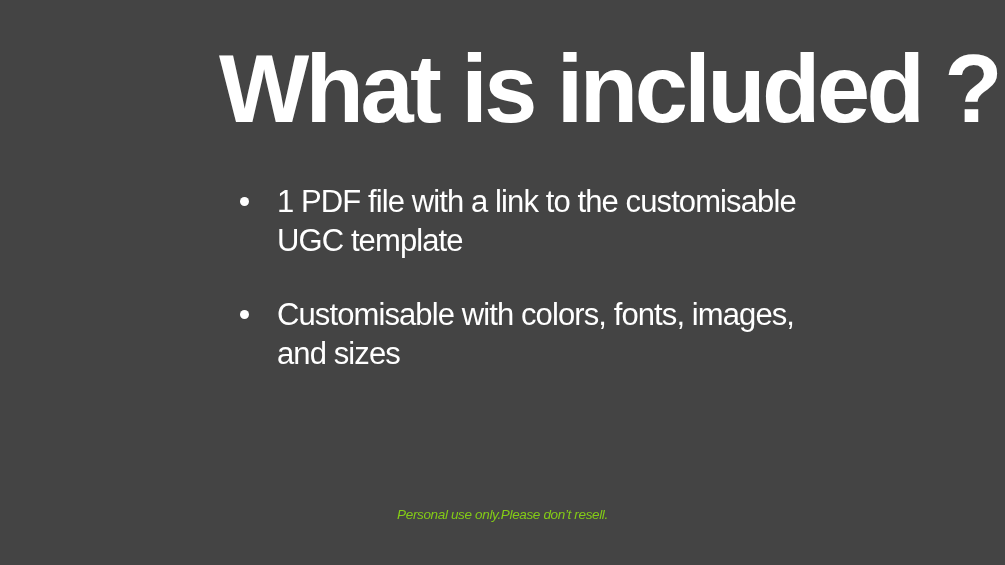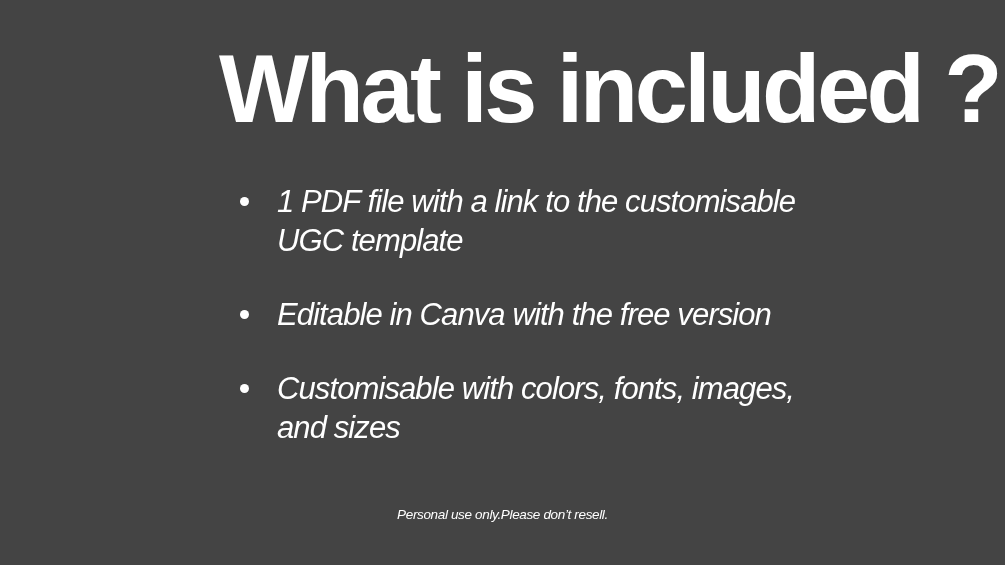--- a/index.html
+++ b/index.html
@@ -47,21 +47,20 @@
 
   
   .list {
     position: absolute;
     left: 228px;
     top: 182px;
     width: 620px;
     margin: 0;
     padding: 0;
     list-style: none;
-    font-style: italic;
   }
   .list-item {
     position: relative;
     padding-left: 49px;
     margin: 0 0 35px 0;
     color: #ffffff;
     font-family: "Liberation Sans", sans-serif;
     font-size: 31px;
     font-weight: 400;
     line-height: 39px;
@@ -90,21 +89,21 @@
     text-indent: 0;
   }
 
   
   .footer {
     position: absolute;
     left: 0;
     top: 506px;
     width: 1005px;
     text-align: center;
-    color: #ffffff;
+    color: #84cc16;
     font-family: "Liberation Sans", sans-serif;
     font-size: 13.5px;
     font-style: italic;
     font-weight: 400;
     letter-spacing: -0.35px;
     line-height: 18px;
   }
 </style>
 </head>
 <body>
@@ -115,24 +114,20 @@
     <h1 class="title">What is included ?</h1>
   </div>
 
   <ul class="list">
 
     <li class="list-item indent-first">
       <span class="bullet-dot"></span>
       <span class="item-text">  1 PDF file with a link to the customisable UGC template</span>
     </li>
 
-    <li class="list-item">
-      <span class="bullet-dot"></span>
-      <span class="item-text">Editable in Canva with the free version</span>
-    </li>
 
     <li class="list-item">
       <span class="bullet-dot"></span>
       <span class="item-text">Customisable with colors, fonts, images, and sizes</span>
     </li>
 
   </ul>
 
   <div class="footer">Personal use only.Please don’t resell.</div>
 

